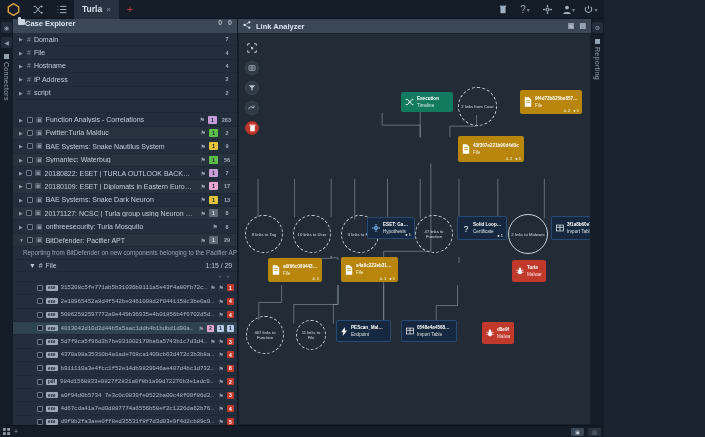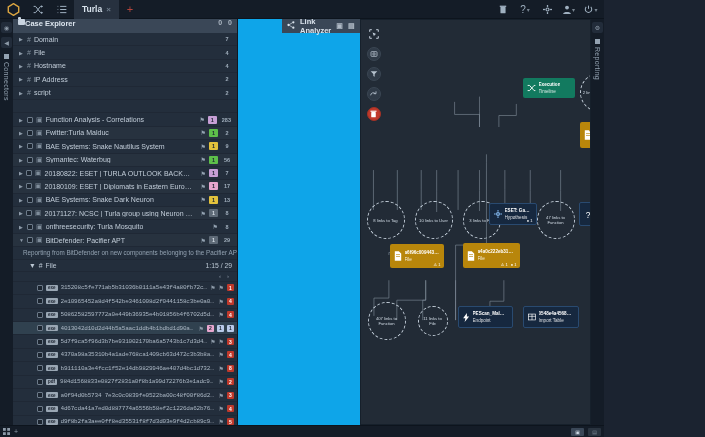--- a/index.html
+++ b/index.html
@@ -113,21 +113,21 @@
   .frow .hash{ overflow:hidden; text-overflow:ellipsis; flex:1; font-family:"Liberation Mono", monospace; letter-spacing:-.2px;}
   .frow .ic { color:#8d9aa8; font-size:6px; }
   .rbadge { background:#c0392b; color:#fff; font-size:5px; min-width:7px; height:7px;
             display:flex;align-items:center;justify-content:center; border-radius:1px; font-weight:bold;}
   .pbadge { background:#e7a7cf; color:#1b2330; font-size:5px; min-width:7px;height:7px;
             display:flex;align-items:center;justify-content:center;border-radius:1px;font-weight:bold;}
   .bbadge { background:#b8c9e8; color:#1b2330; font-size:5px; min-width:7px;height:7px;
             display:flex;align-items:center;justify-content:center;border-radius:1px;font-weight:bold;}
 
   
-  .main { flex:1; display:flex; flex-direction:row; min-width:0; background:#0ea5e9;padding-left:44px; }
+  .main { flex:1; display:flex; flex-direction:column; min-width:0; background:#84cc16; }
   .main-hd {
     height:14px; background:#3a4757; display:flex; align-items:center; gap:5px;
     padding:0 5px; font-size:7.5px; color:#dce5ee; font-weight:bold; flex:0 0 14px;
   }
   .main-hd .hd-right{ margin-left:auto; display:flex; gap:5px; color:#aeb9c5; font-size:7px;}
 
   .canvaswrap { flex:1; position:relative; background:#222b36; overflow:hidden;
                 border:1px solid #16202b; }
   .gtools { position:absolute; left:6px; top:7px; display:flex; flex-direction:column; gap:6px; z-index:5;}
   .gtool {

